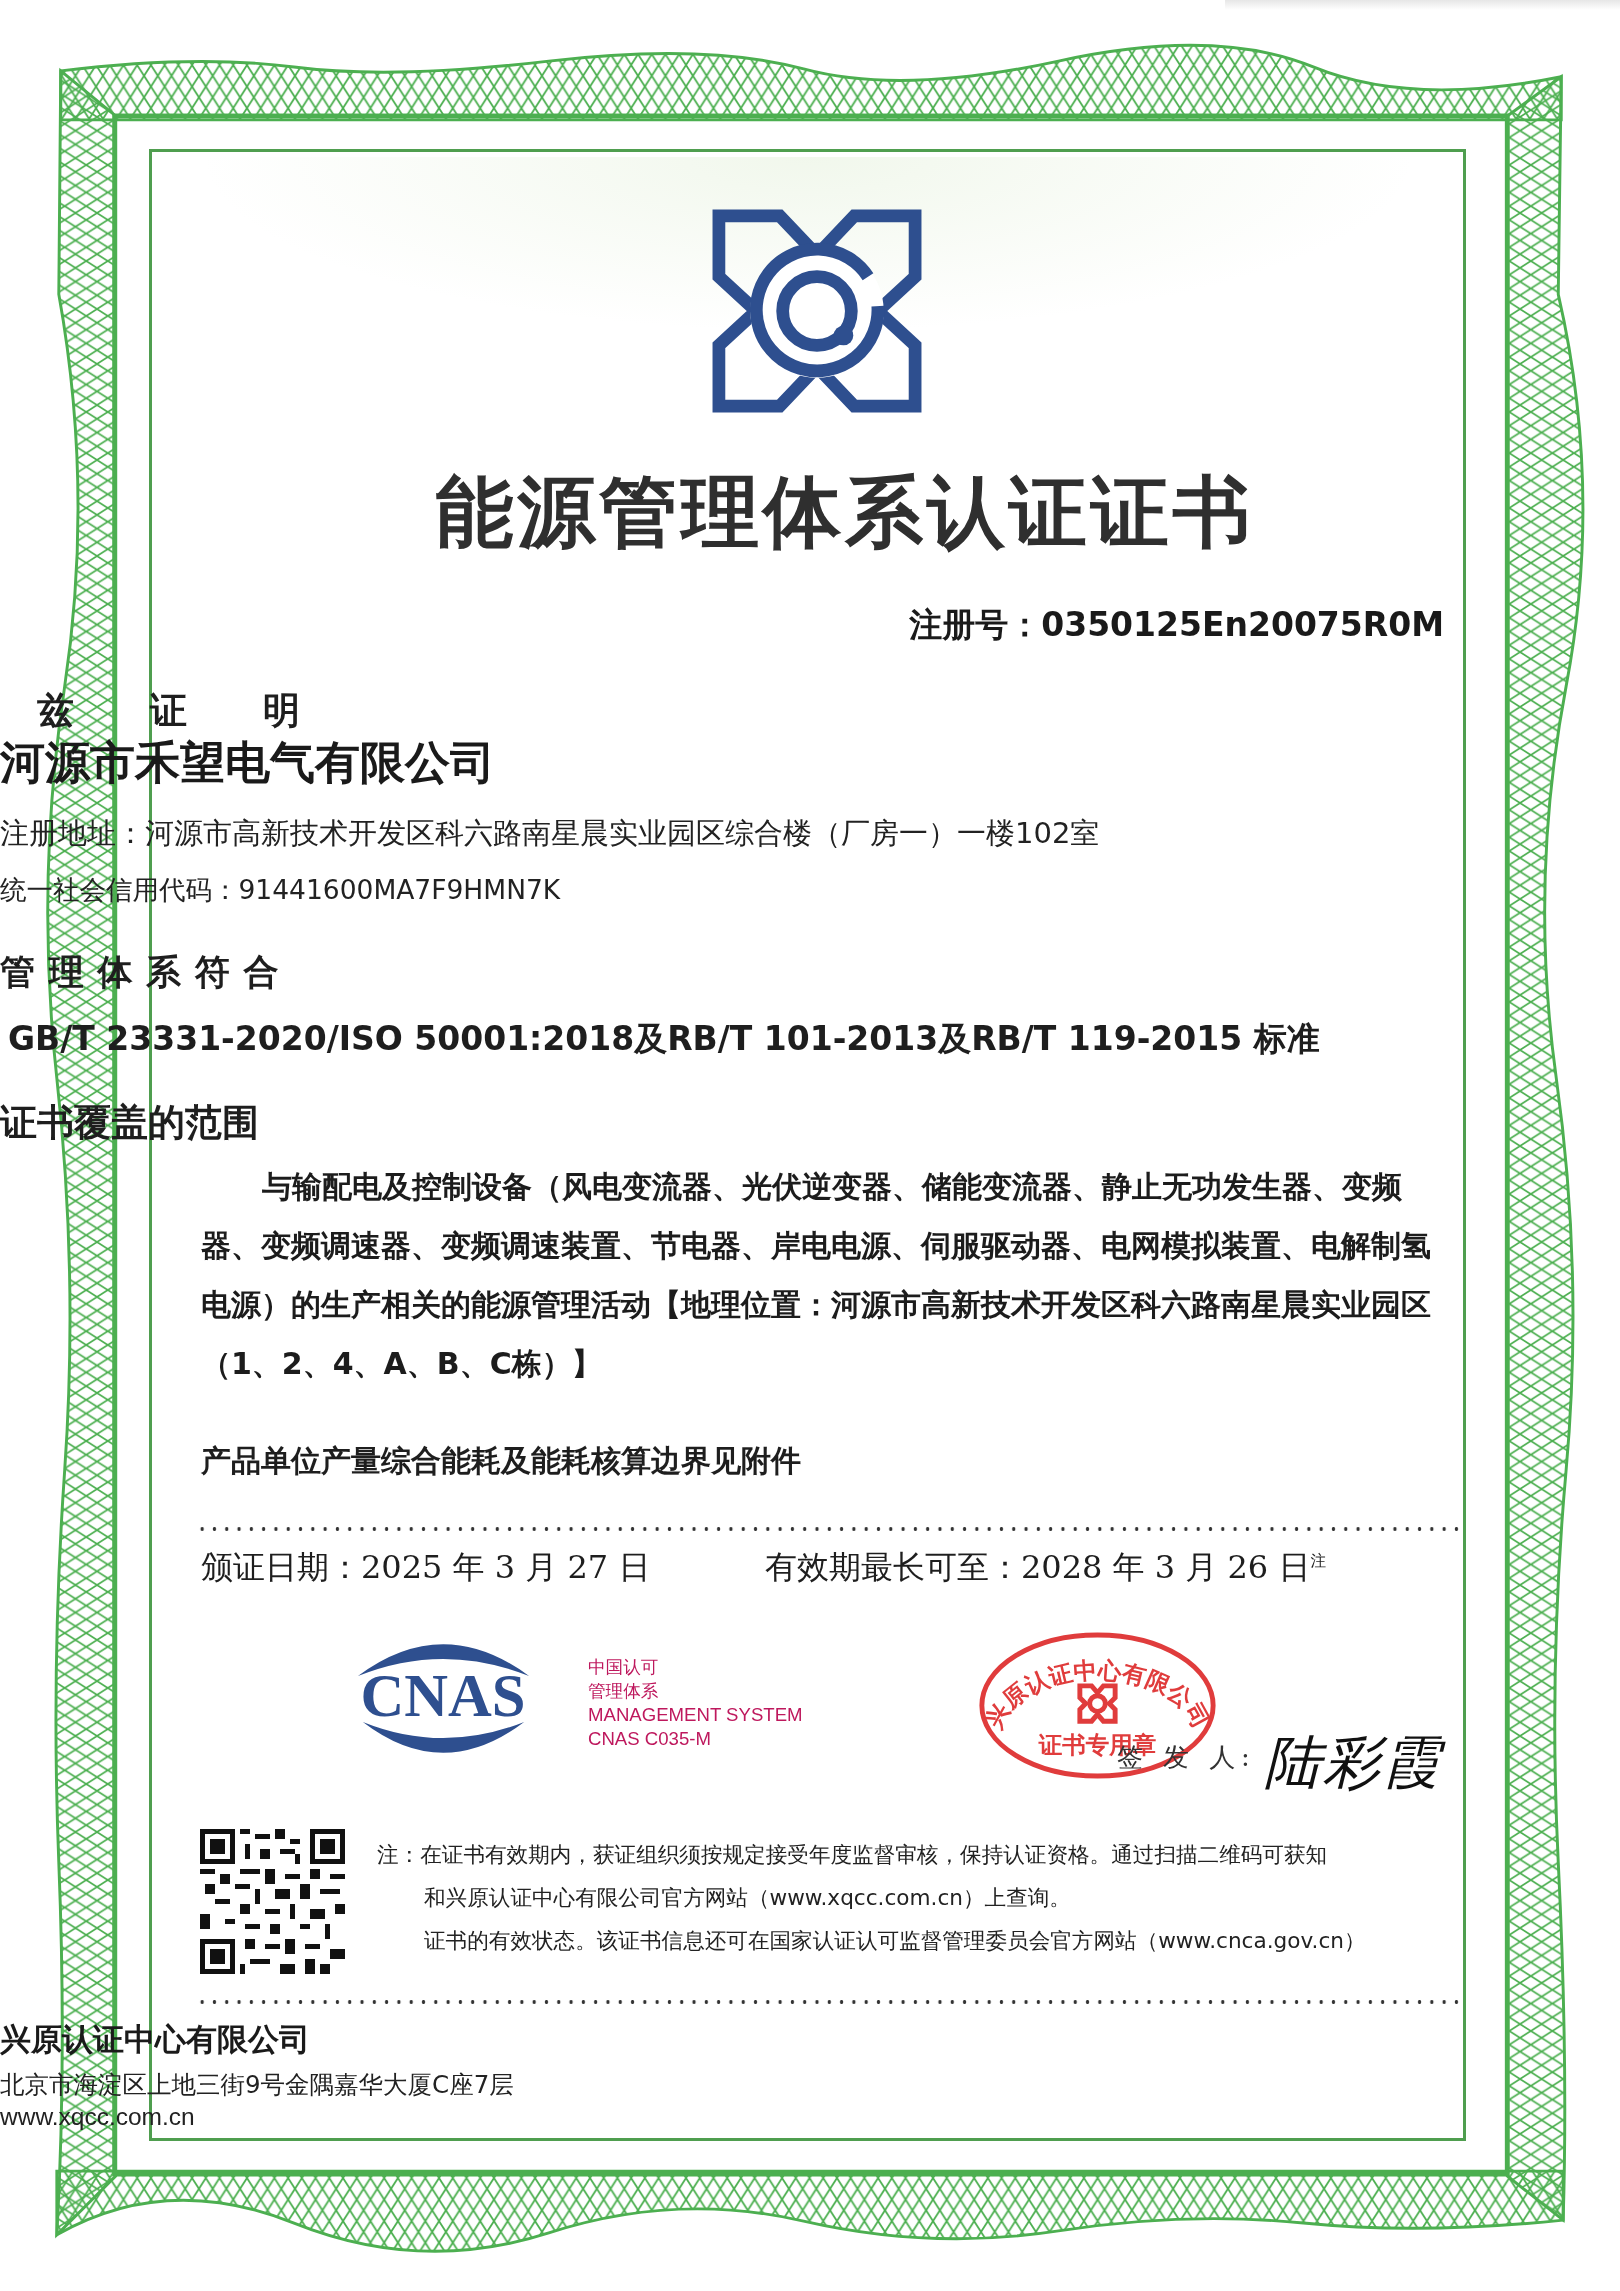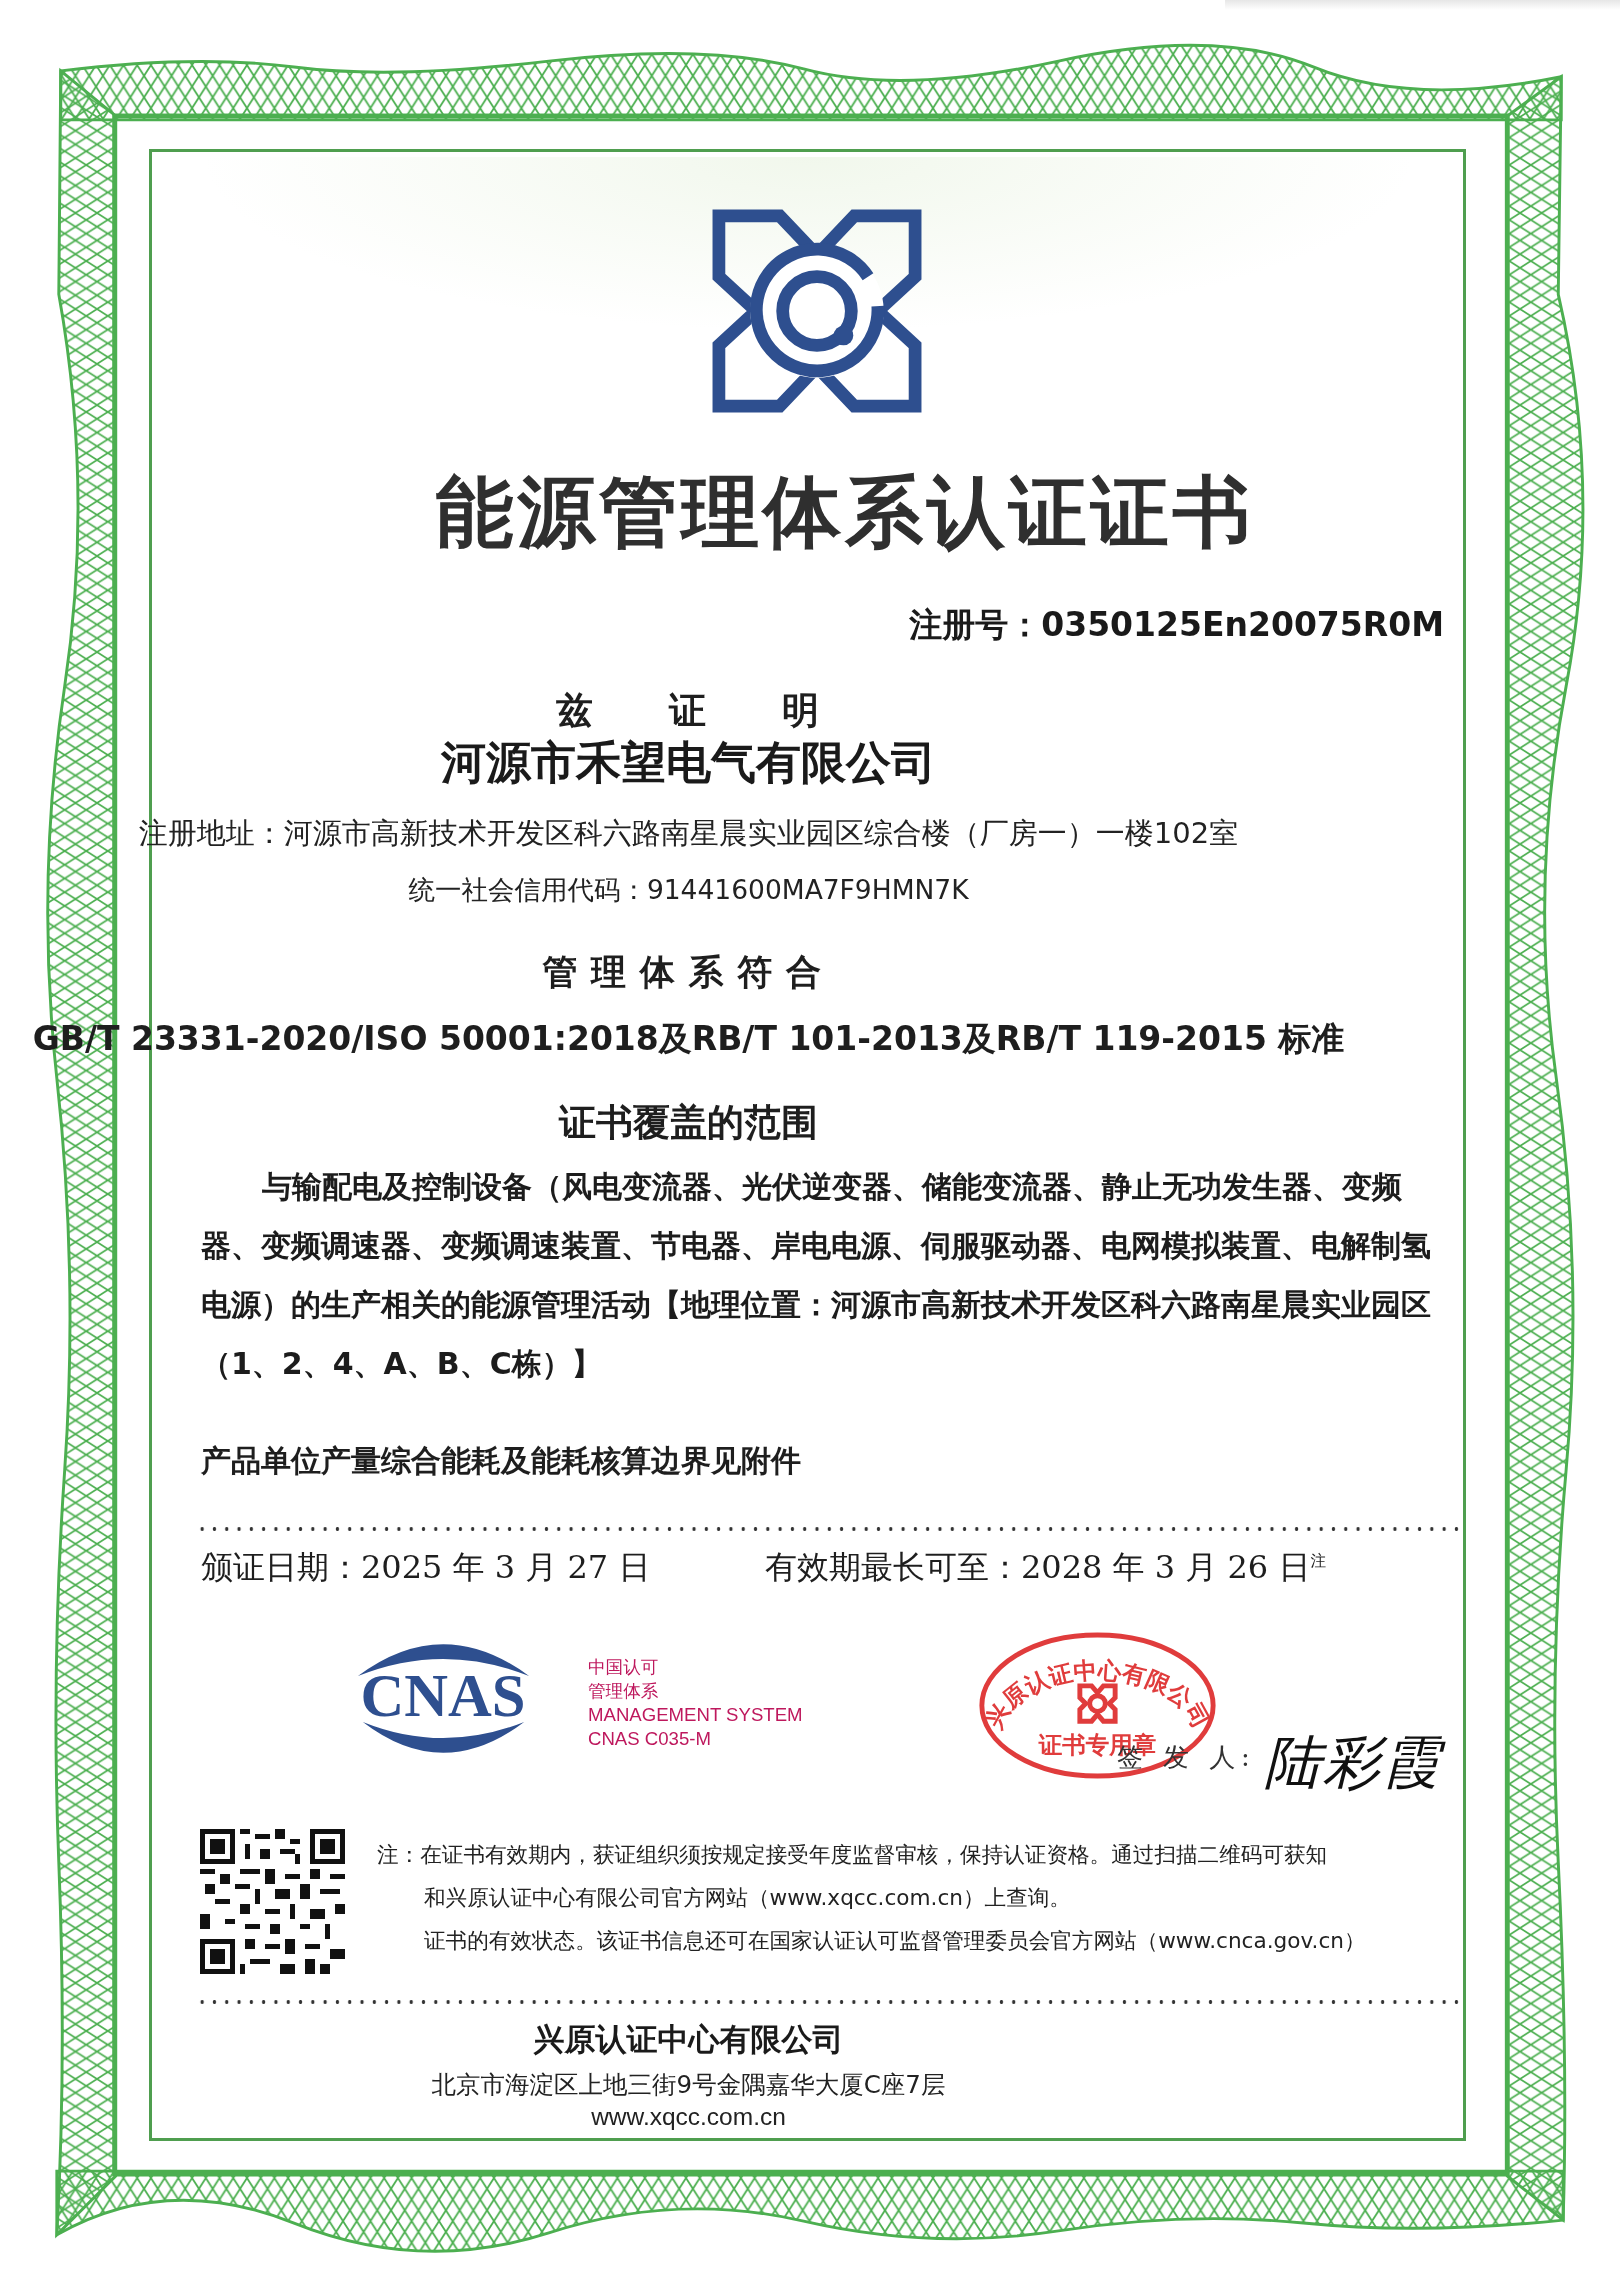--- a/index.html
+++ b/index.html
@@ -9,28 +9,28 @@
   .scan-shadow { position: absolute; left: 1225px; top: 0; width: 395px; height: 9.8px;
                  background: linear-gradient(#d6d6d6, #ffffff); opacity: 0.6; }
   .inner-frame { position: absolute; left: 149px; top: 149px; width: 1317px; height: 1992px;
                  border: 3.9px solid #4f9e4f; box-sizing: border-box; }
   .watermark { position: absolute; left: 196px; top: 157px; width: 1225px; height: 176px;
                background: radial-gradient(ellipse at 50% 0%, rgba(200,225,180,0.25), rgba(255,255,255,0) 70%); }
   .logo { position: absolute; left: 711px; top: 208px; width: 212px; height: 206px; }
   .title { position: absolute; left: 0; width: 1620px; top: 461px; text-align: center;
            font-size: 78px; font-weight: bold; letter-spacing: 3.9px; color: #2f2f2f; padding-left: 35px; }
   .regno { position: absolute; right: 176px; top: 603px; font-size: 33px; font-weight: bold; color: #1a1a1a; }
-  .center-line { position: absolute; left: 0; width: 1377px; text-align: center; }
+  .center-line { position: absolute; left: 0; width: 1377px; text-align: left; }
   .hereby { top: 686px; font-size: 37px; font-weight: bold; letter-spacing: 2px; }
   .hereby span { display: inline-block; margin: 0 37px; }
   .company { top: 733px; font-size: 45px; font-weight: bold; color: #1a1a1a; }
   .address { top: 814px; font-size: 29px; color: #222; }
   .credit { top: 872px; font-size: 26.5px; color: #222; }
   .conform { top: 949px; font-size: 35px; font-weight: bold; letter-spacing: 13.7px; }
-  .standard { top: 1017px; font-size: 33px; font-weight: bold; }
+  .standard { top: 1017px; font-size: 33px; font-weight: bold; padding-left: 8px; }
   .scope-title { top: 1098px; font-size: 37px; font-weight: bold; }
   .scope { position: absolute; left: 201px; width: 1245px; top: 1157px; font-size: 30px;
            font-weight: bold; line-height: 59px; text-indent: 61px; color: #1c1c1c; }
   .annex { position: absolute; left: 201px; top: 1441px; font-size: 30px; font-weight: bold; }
   .dots { position: absolute; left: 196px; width: 1264px; height: 3.9px;
           background-image: radial-gradient(circle, #333 1.6px, transparent 2px);
           background-size: 12.3px 3.9px; background-repeat: repeat-x; }
   .dates { position: absolute; top: 1546px; font-size: 32px; font-family: "DejaVu Serif", "Liberation Serif", serif; color: #1e1e1e; }
   .dates sup { font-size: 15.7px; }
   .cnas-logo { position: absolute; left: 338px; top: 1632px; width: 211px; height: 132px; }

